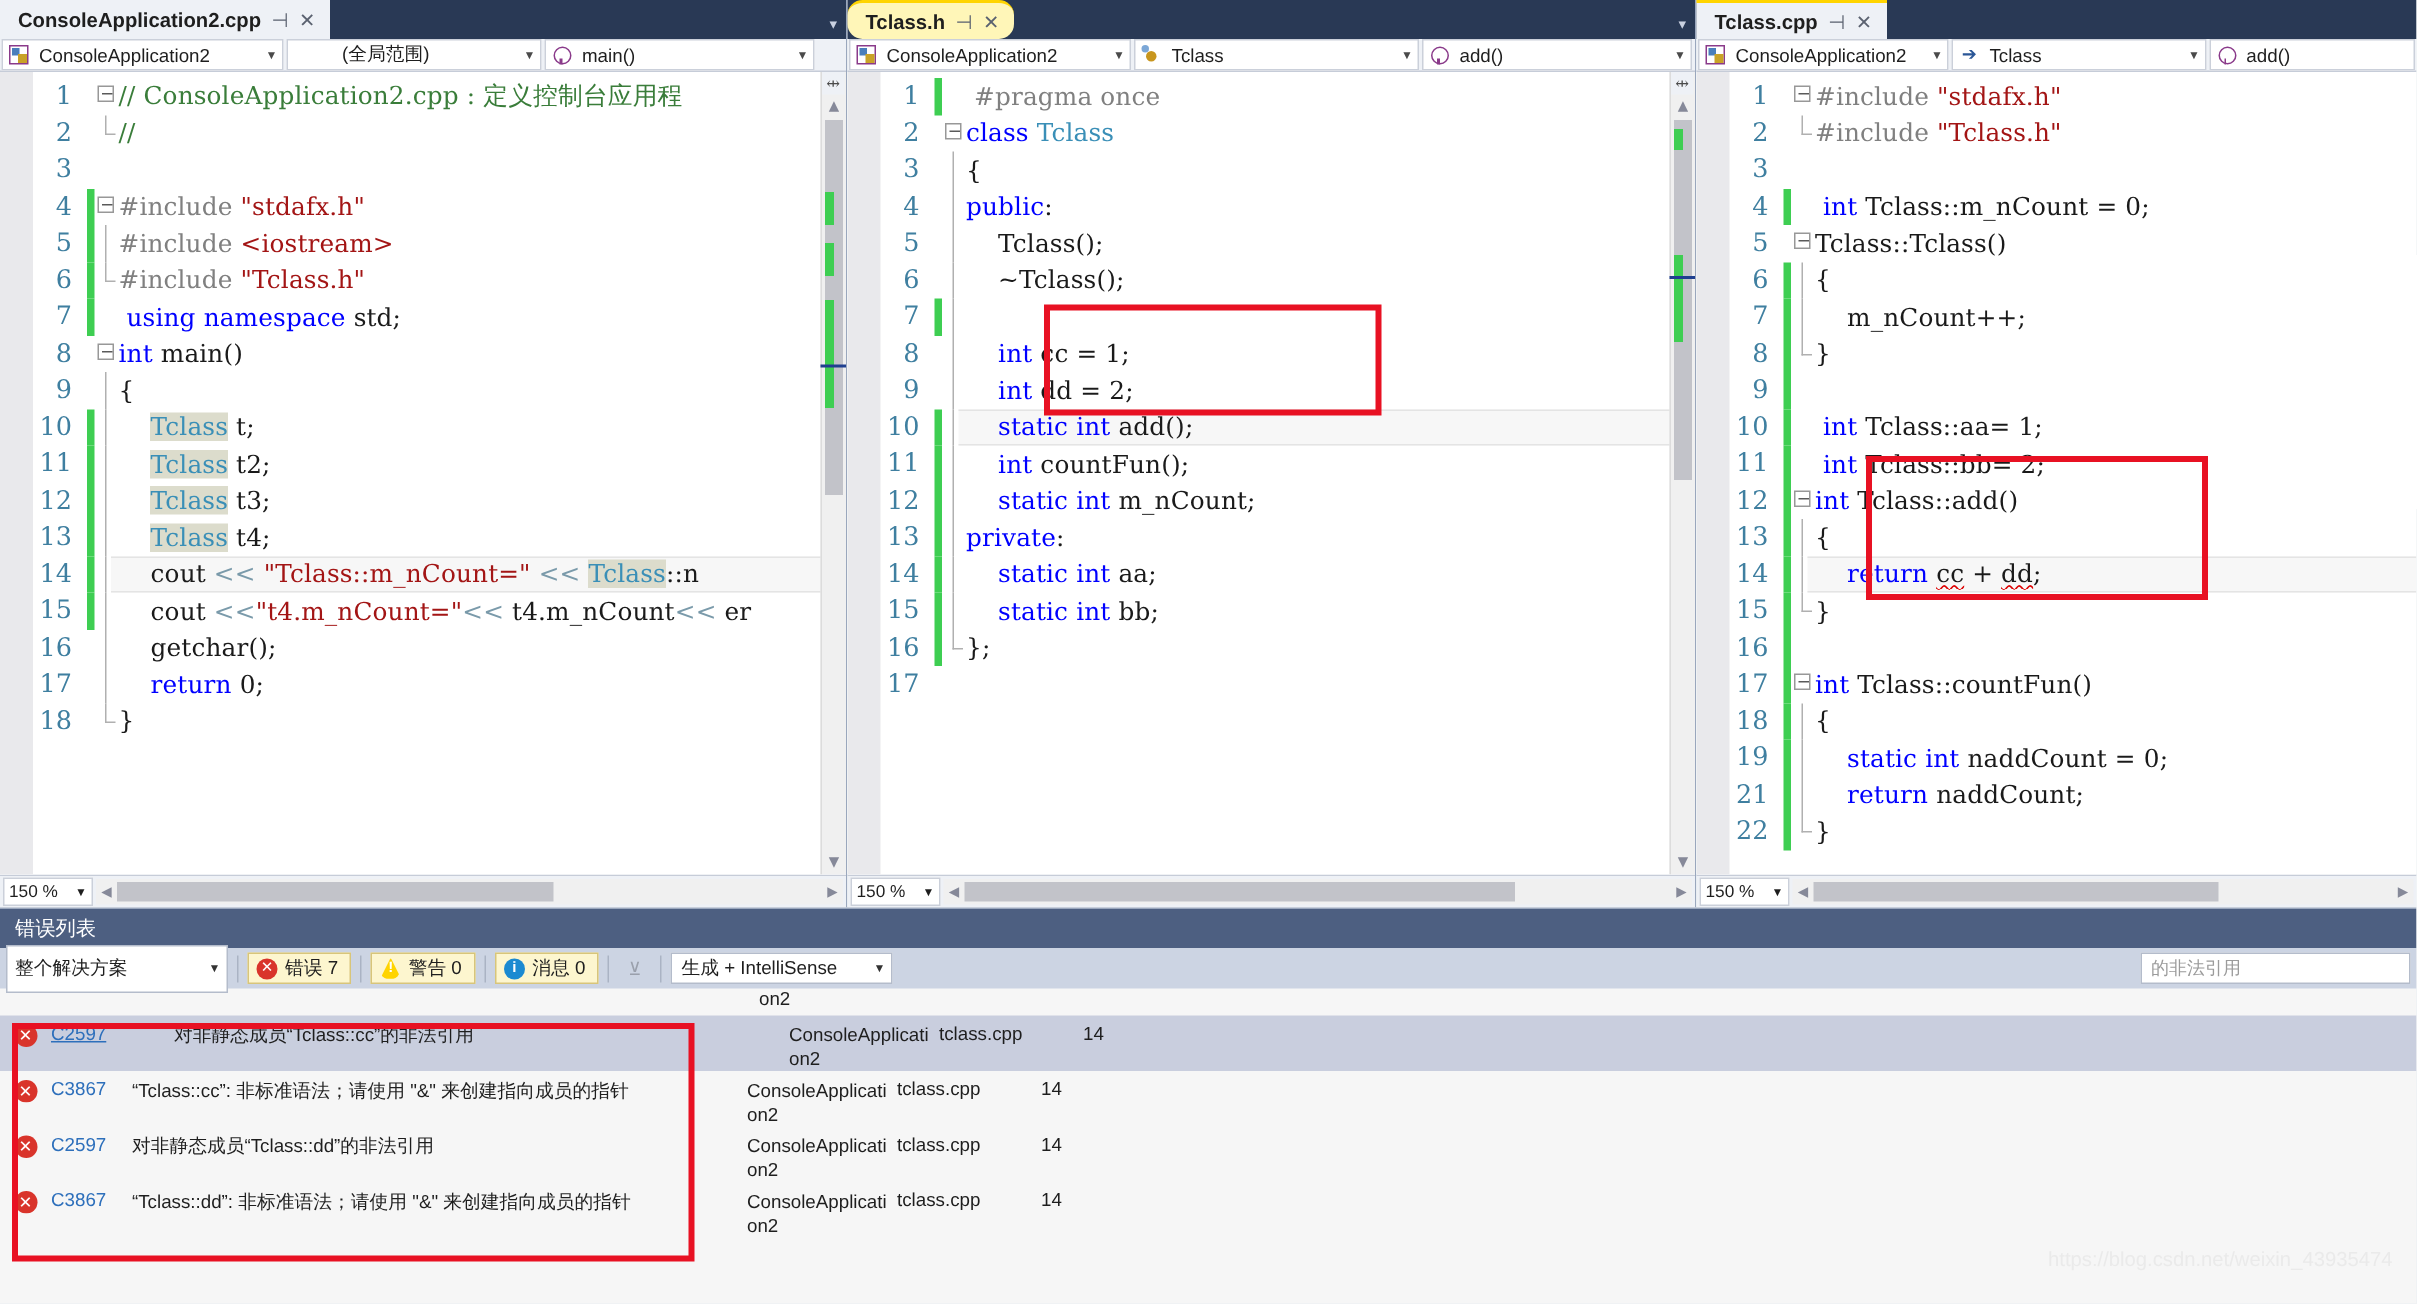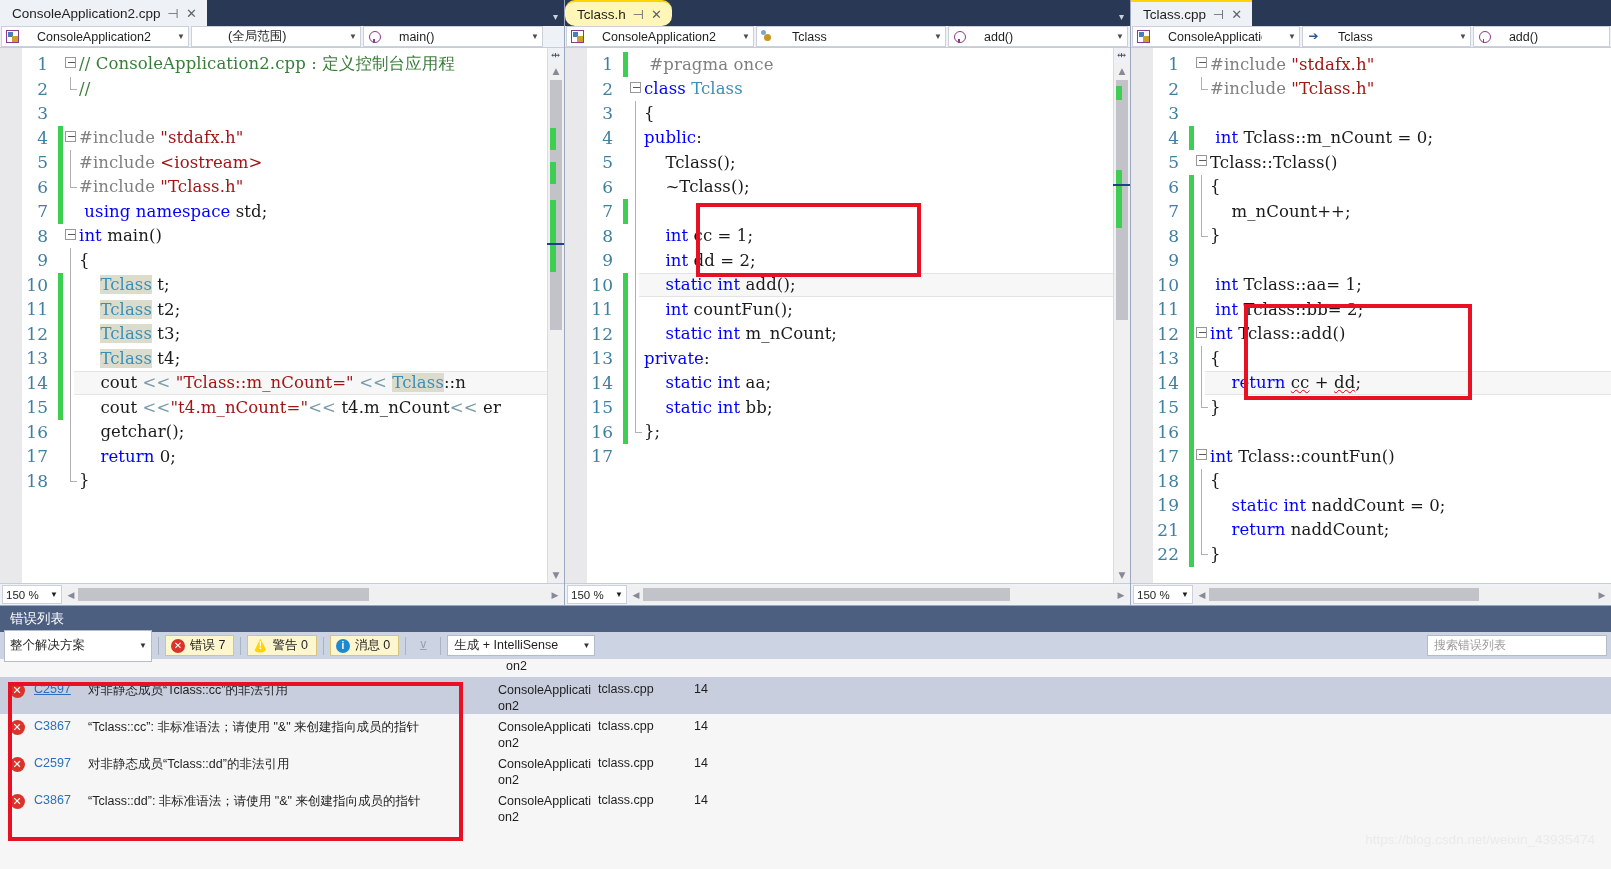--- a/index.html
+++ b/index.html
@@ -21,29 +21,29 @@
   .pane-3 { width: 480px; border-right: none; }
 
   
   .tabstrip { height: 26px; background: #293955; position: relative;
               display:flex; align-items:flex-end; flex:none; }
   .tab { height: 26px; padding: 0 10px 0 12px; display:flex; align-items:center;
          gap:7px; font-size: 13.5px; color:#1e1e1e; position:relative; }
   .tab.active-gray { background:#eef1f6; color:#1e1e1e; }
   .tab.active-yellow { background:#fff6b8; color:#1e1e1e; border-top:2px solid #ffd400;border-radius:10px; }
   .tab.active-gray2 { background:#eef1f6; color:#1e1e1e; border-top:2px solid #ffd400; }
-  .tab-title { white-space: nowrap; }
+  .tab-title { white-space: nowrap; font-weight: bold; }
   .tab-pin { font-size: 13px; color:#5b6270; line-height:1; transform: rotate(0deg); }
   .tab-close { font-size: 13px; color:#5b6270; line-height:1; font-family:"Liberation Sans",sans-serif;}
   .tabstrip-chevron { position:absolute; right:6px; bottom:4px; color:#c9d1e0; font-size:10px; }
 
   
   .navbar { height: 22px; background:#eef1f6; display:flex; align-items:center;
             border-bottom:1px solid #c6ccd8; flex:none; }
-  .nav-combo { height:21px; display:flex; align-items:center; gap:18px;
+  .nav-combo { height:21px; display:flex; align-items:center; gap:7px;
                background:#fff; border:1px solid #cbd0da; margin:0 1px;
                padding:0 3px 0 4px; font-size:12.5px; color:#1e1e1e; position:relative; }
   .nav-combo .caret { margin-left:auto; font-size:8px; color:#4a4a4a; padding-left:8px; }
   .nav-combo .ntext { white-space:nowrap; overflow:hidden; }
   .ico { width:13px; height:13px; flex:none; display:inline-block; position:relative; }
 
   
   .ico-project { border:1.3px solid #8a3a8a; background:#fff; }
   .ico-project::before { content:""; position:absolute; left:1px; top:1px; width:5px;height:5px; background:#4a7ebb;}
   .ico-project::after { content:""; position:absolute; right:0px; bottom:0px; width:6px;height:6px; background:#c9a227;}
@@ -413,37 +413,37 @@
         <span>消息 0</span>
       </div>
       <div class="vsep"></div>
       <div class="filter-ico">⊻</div>
       <div class="vsep"></div>
       <div class="build-combo">
         <span>生成 + IntelliSense</span>
         <span class="caret">▼</span>
       </div>
       <div class="err-search">
-        <span>搜索错误列表</span>
+        <span>的非法引用</span>
       </div>
     </div>
 
 
     <div class="partial-row">
       <div style="width:498px"></div>
       <div style="width:100px; padding-left:8px; color:#1e1e1e;">on2</div>
     </div>
 
     <div class="err-rows">
         <div class="erow sel">
           <div class="ec ec-icon">
             <span class="xicon">✕</span>
           </div>
           <div class="ec" style="width: 54px;"><span class="code-link">C2597</span></div>
-          <div class="ec" style="width: 410px;">对非静态成员“Tclass::cc”的非法引用</div>
+          <div class="ec" style="width: 410px; margin-left: 28px;">对非静态成员“Tclass::cc”的非法引用</div>
           <div class="ec wrap2" style="width: 100px;">ConsoleApplicati on2</div>
           <div class="ec" style="width: 96px;">tclass.cpp</div>
           <div class="ec" style="width: 34px;">14</div>
           <div class="ec" style="flex: 1 1 0%;"></div>
         </div>
         <div class="erow">
           <div class="ec ec-icon">
             <span class="xicon">✕</span>
           </div>
           <div class="ec" style="width: 54px;"><span class="code-plain">C3867</span></div>

